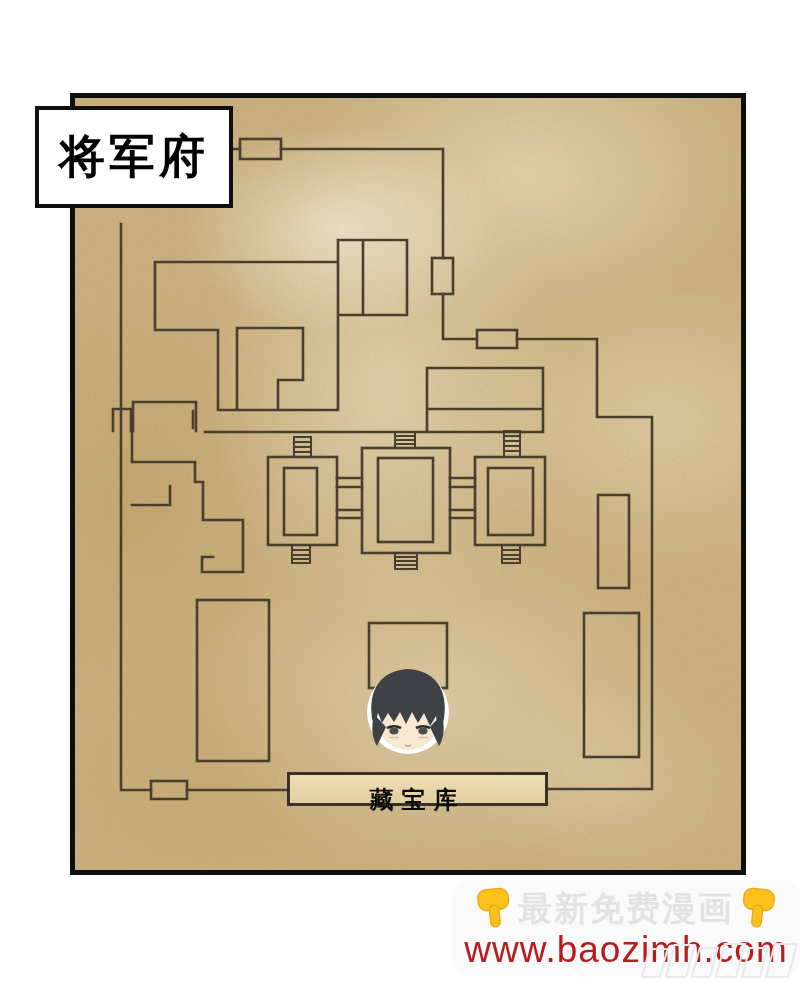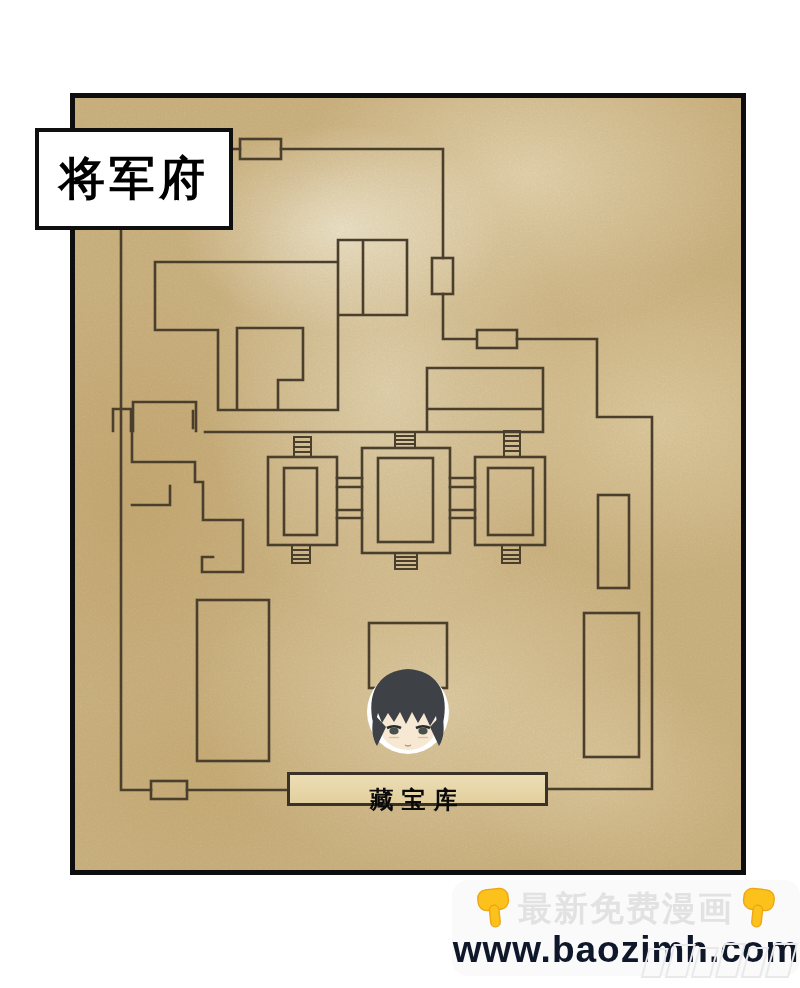--- a/index.html
+++ b/index.html
@@ -18,37 +18,37 @@
       radial-gradient(300px 220px at 88% 42%, rgba(240,226,188,.60), transparent 70%),
       radial-gradient(340px 240px at 55% 78%, rgba(244,232,200,.55), transparent 72%),
       radial-gradient(240px 180px at 20% 88%, rgba(201,172,112,.40), transparent 72%),
       radial-gradient(200px 150px at 80% 88%, rgba(236,220,180,.50), transparent 70%);}
   .grain{position:absolute;left:0;top:0;mix-blend-mode:multiply;opacity:.5;}
 
   
   .plan-svg{position:absolute;left:0;top:0;z-index:3;pointer-events:none;}
 
   
-  .title-box{position:absolute;left:35px;top:128px;width:190px;height:94px;background:#ffffff;
+  .title-box{position:absolute;left:35px;top:106px;width:190px;height:94px;background:#ffffff;
     border:4px solid #0f0f0f;z-index:4;display:flex;align-items:center;justify-content:center;}
   .title-box span{font-size:46px;font-weight:900;color:#000;letter-spacing:4px;}
 
   
   .vault-box{position:absolute;left:287px;top:772px;width:255px;height:28px;z-index:4;
     background:linear-gradient(180deg,#ecddb4,#e2cf9e);border:3px solid #3a3127;
     display:flex;align-items:center;justify-content:center;}
   .vault-box span{font-size:24px;font-weight:900;color:#0a0a0a;letter-spacing:8px;margin-top:21px;}
 
   
   .watermark{position:absolute;left:452px;top:880px;width:348px;height:96px;z-index:5;
     background:#fafafa;border-radius:16px;display:flex;flex-direction:column;
     align-items:center;justify-content:center;gap:0;}
   .wm-row1{display:flex;align-items:center;gap:6px;line-height:1;}
   .wm-row1 span{font-size:34px;font-weight:800;color:#e2e2e2;letter-spacing:2px;}
-  .wm-row2{font-size:37px;font-weight:700;color:#0f172a;line-height:1.1;letter-spacing:1px;}
+  .wm-row2{font-size:37px;font-weight:400;color:#b91c1c;line-height:1.1;letter-spacing:1px;}
   .hand{width:36px;height:44px;}
   .hand-left{transform:rotate(-6deg);}
   .hand-right{transform:rotate(6deg) scaleX(-1);}
   .stamp{position:absolute;left:645px;top:946px;width:148px;height:32px;z-index:6;
     transform:skewX(-15deg);display:flex;gap:4px;align-items:flex-end;}
   .stamp i{display:block;border:2px solid #e9e9e9;background:transparent;}
 </style>
 </head>
 <body>
 

